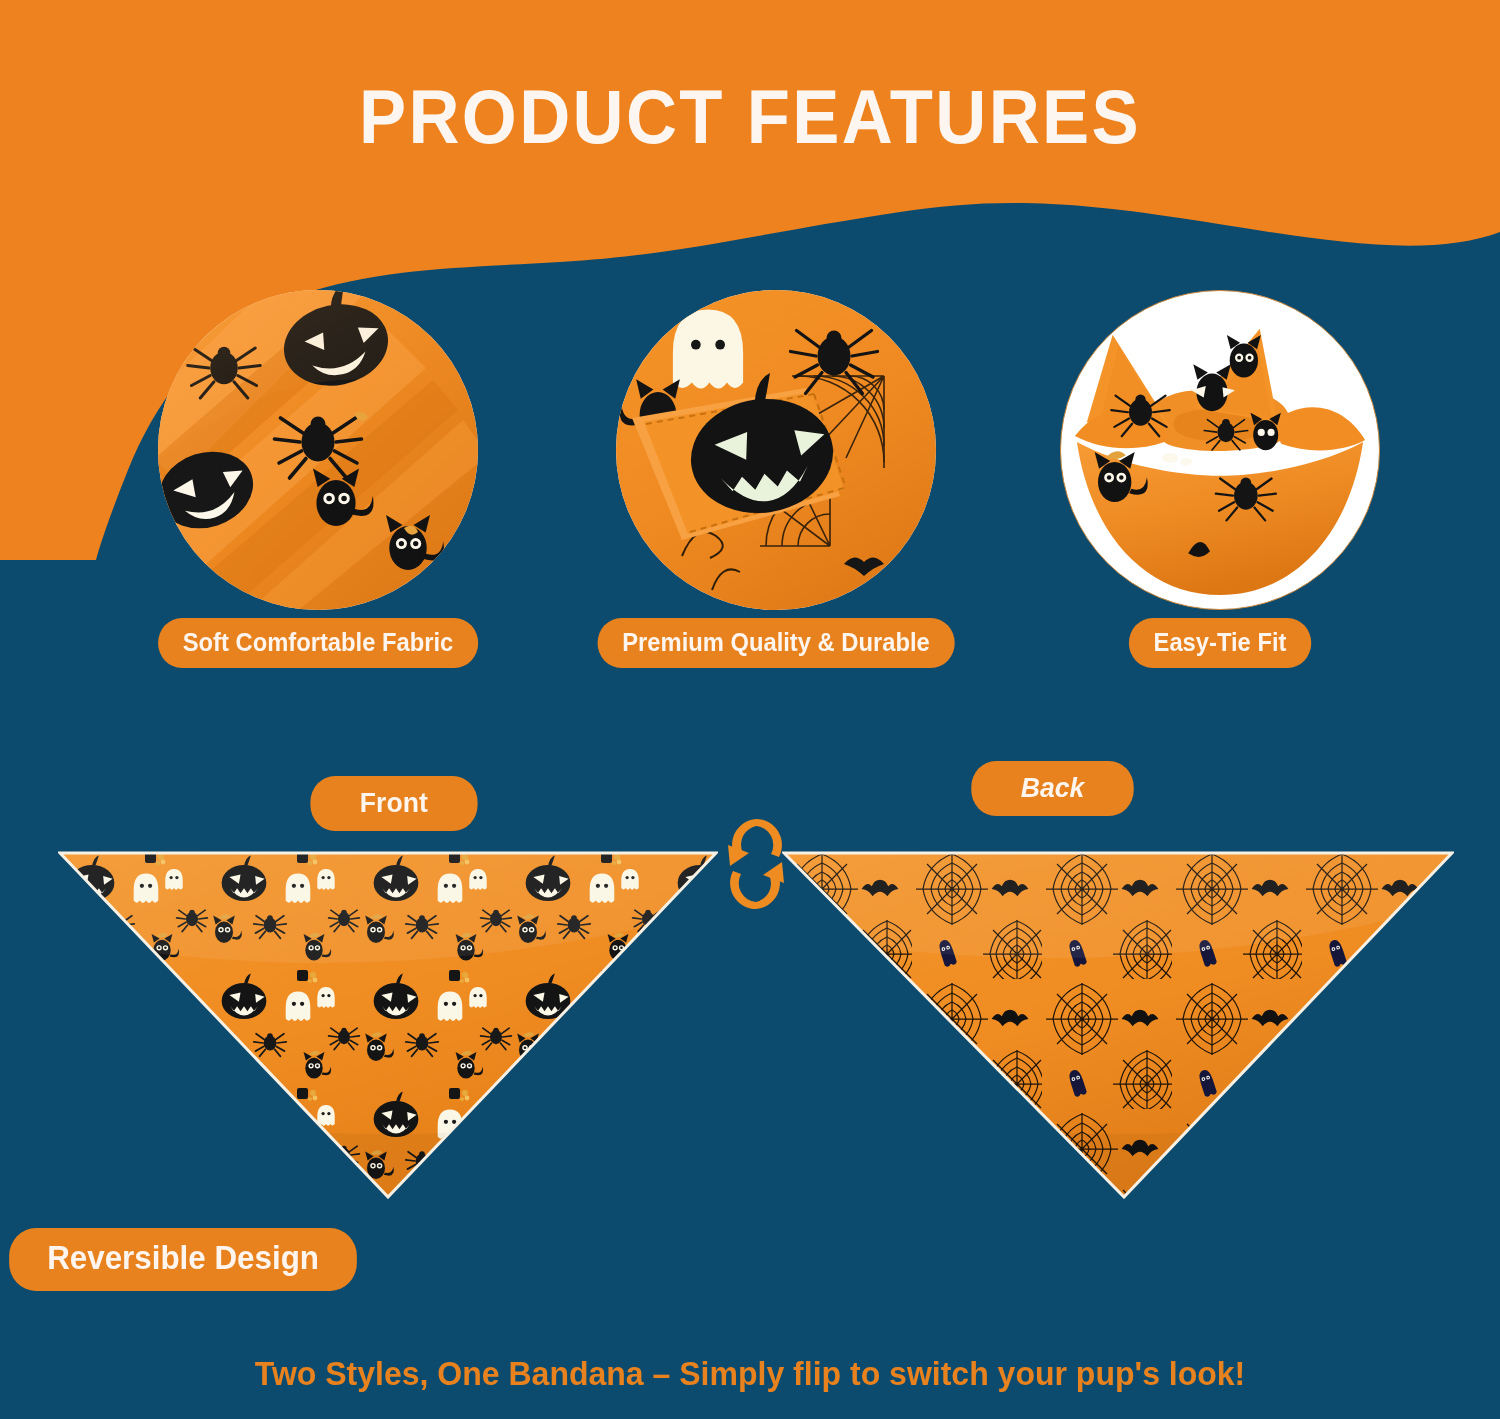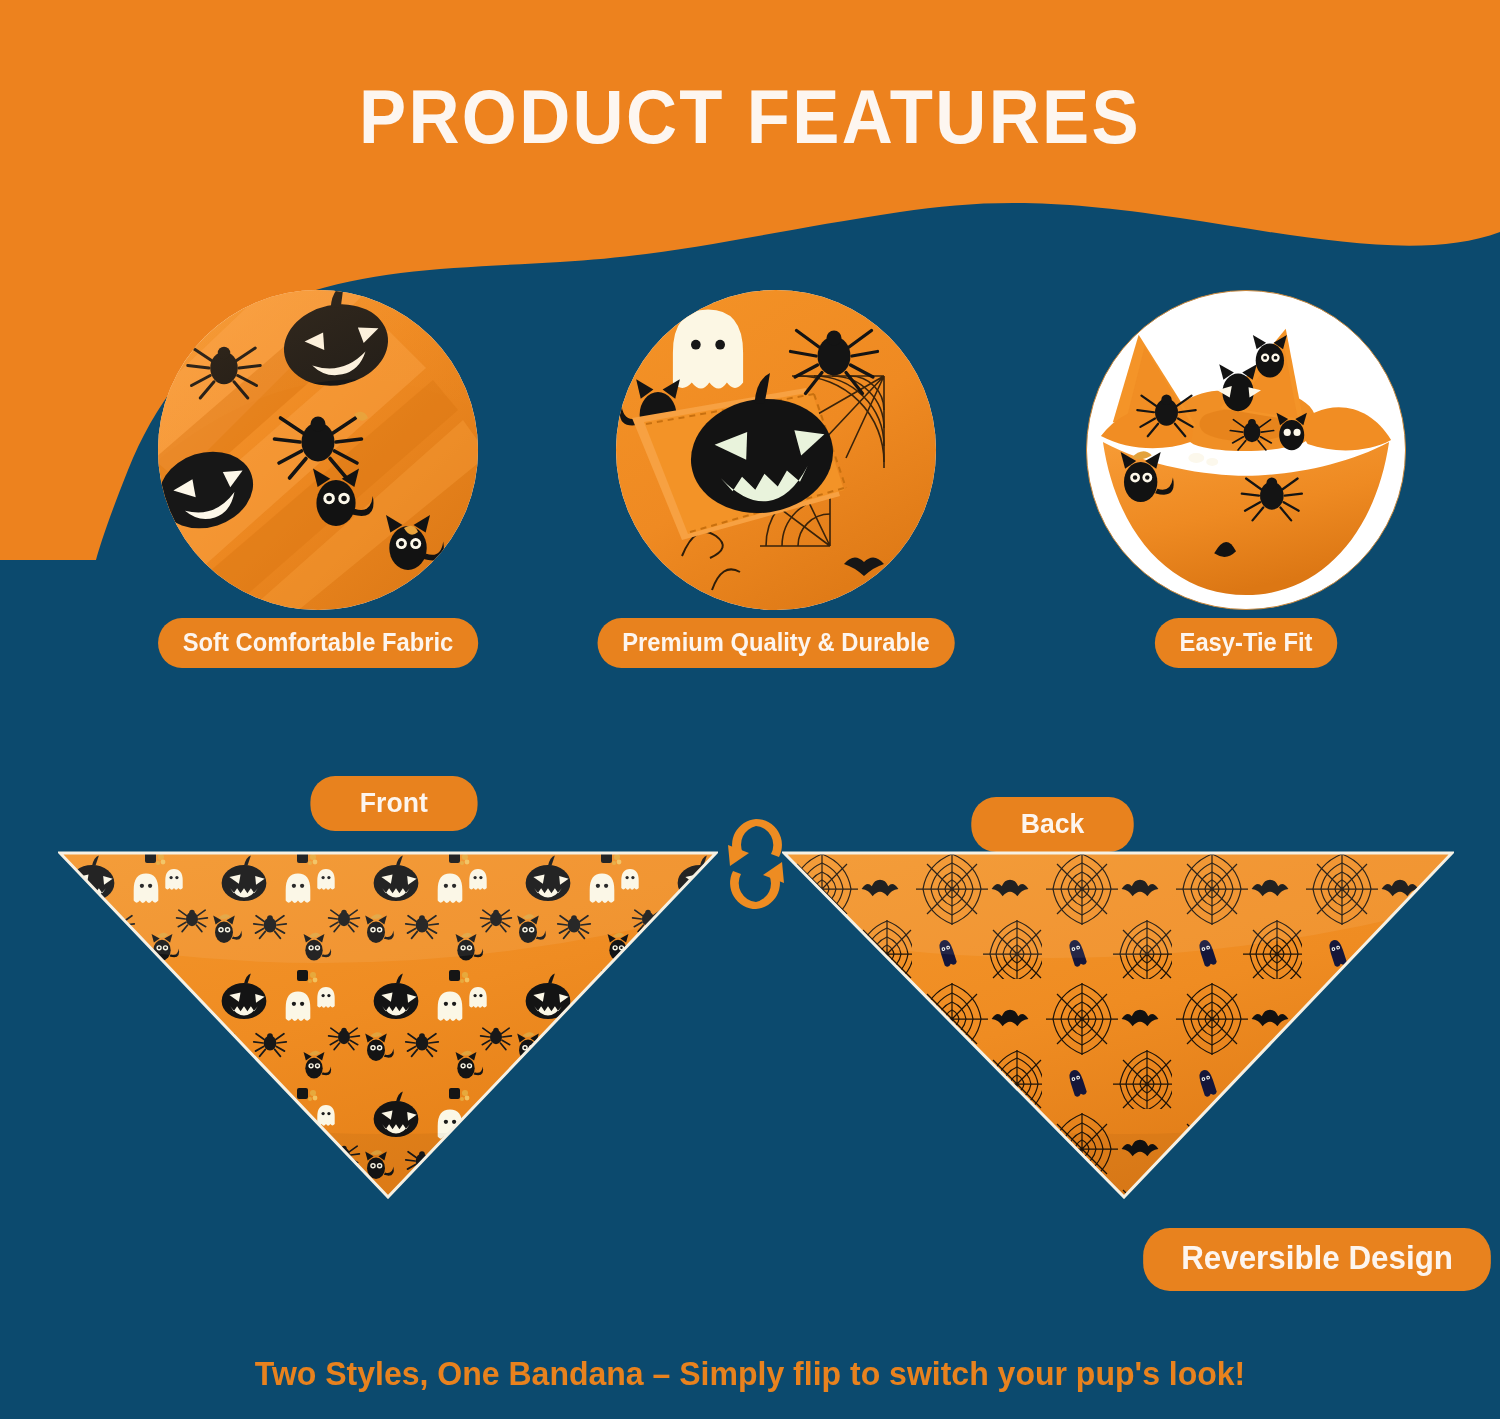--- a/index.html
+++ b/index.html
@@ -21,21 +21,21 @@
     color: #fdf6f0;
     font-family: "Liberation Sans", sans-serif;
     transform: scaleX(0.93);
   }
 
   
   .features { position: absolute; left: 0; top: 290px; width: 1500px; height: 380px; }
   .feature { position: absolute; top: 0; width: 320px; }
   .feature-1 { left: 158px; }
   .feature-2 { left: 616px; text-decoration: underline; }
-  .feature-3 { left: 1086px; }
+  .feature-3 { left: 1060px; }
 
   .circle-img {
     width: 320px; height: 320px;
     border-radius: 50%;
     overflow: hidden;
     position: relative;
     background: #ffffff;
   }
   .circle-img.outlined { border: 1.5px solid #c8863a; }
   .circle-img svg { display: block; width: 100%; height: 100%; }
@@ -54,21 +54,21 @@
   }
   .feature .pill-wrap {
     position: absolute; top: 328px; left: 50%;
     transform: translateX(-50%);
     white-space: nowrap;
   }
 
   
   .fb-pill-wrap { position: absolute; }
   .fb-pill-front { left: 306px; top: 776px; text-align: center; }
-  .fb-pill-back  { left: 967px; top: 797px; }
+  .fb-pill-back  { left: 967px; top: 761px; font-style: italic; }
   .fb-pill {
     display: inline-block;
     background: #E8821E;
     color: #fdf5ee;
     font-weight: 700;
     border-radius: 26px;
     padding: 12px 52px 14px 52px;
     font-size: 28px;
     line-height: 1.05;
     white-space: nowrap;
@@ -76,21 +76,21 @@
   }
 
   .bandana { position: absolute; }
   .bandana-front { left: 58px; top: 849px; width: 660px; height: 350px; }
   .bandana-back  { left: 782px; top: 849px; width: 672px; height: 350px; }
   .bandana svg { display: block; width: 100%; height: 100%; }
 
   .flip-icon { position: absolute; left: 697px; top: 805px; width: 118px; height: 118px; }
   .flip-icon svg { display: block; width: 100%; height: 100%; }
 
-  .rev-pill-wrap { position: absolute; left: 0; top: 1228px; width: 1500px; text-align: right; }
+  .rev-pill-wrap { position: absolute; left: 0; top: 1228px; width: 1500px; text-align: left; }
   .rev-pill {
     display: inline-block;
     background: #E8821E;
     color: #fdf5ee;
     font-weight: 700;
     border-radius: 28px;
     padding: 13px 40px 15px 40px;
     font-size: 33px;
     line-height: 1.05;
     white-space: nowrap;

